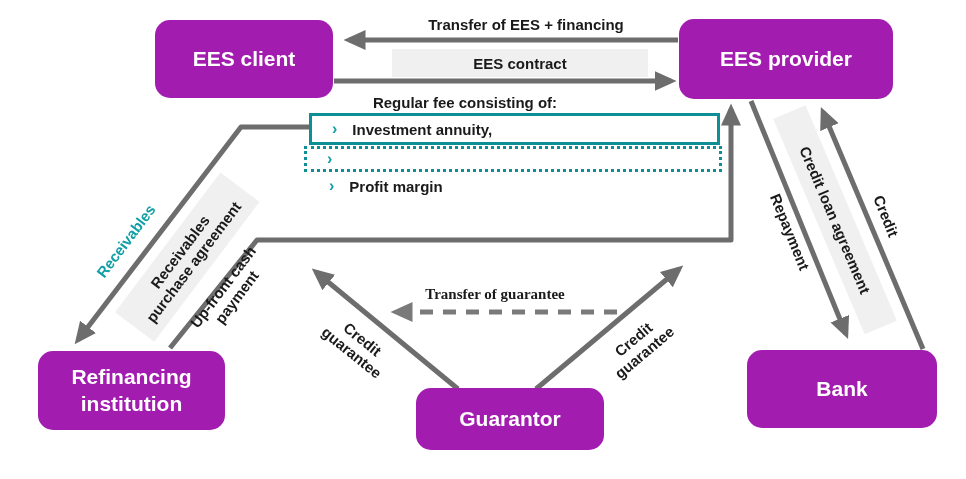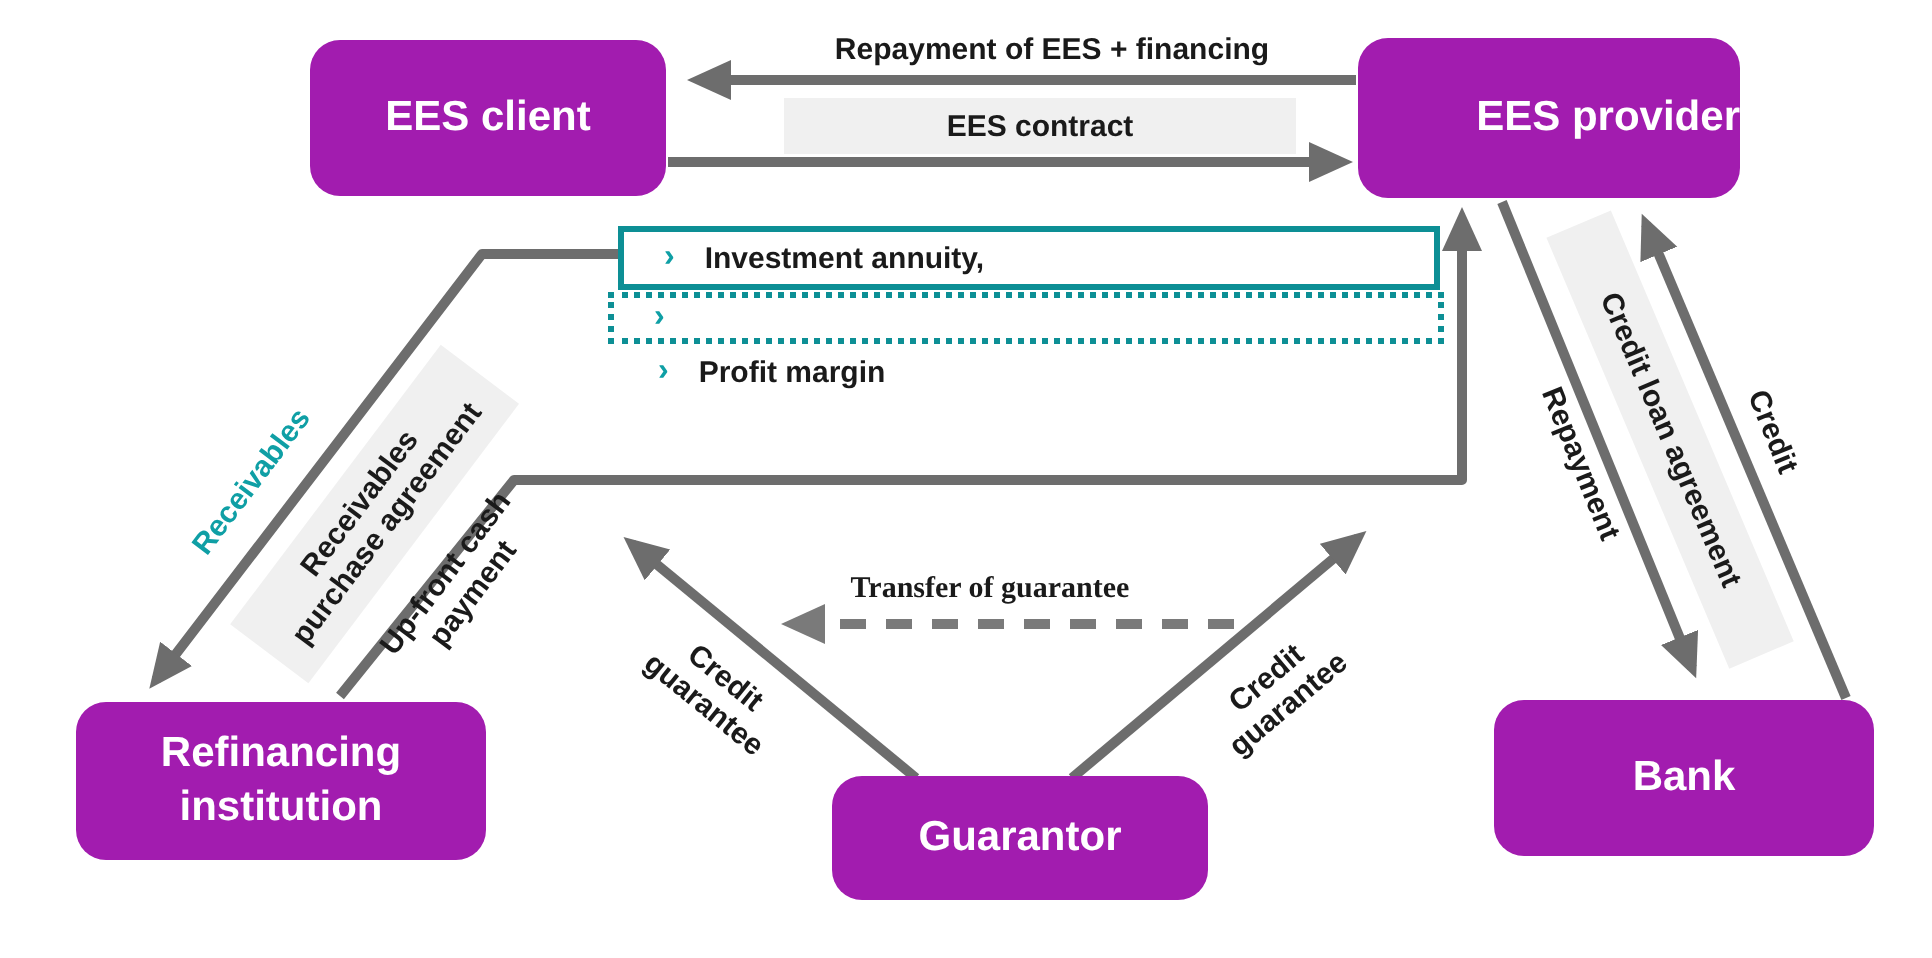--- a/index.html
+++ b/index.html
@@ -111,42 +111,43 @@
     <path d="M 923 349 L 823 112" stroke="#6d6d6d" stroke-width="5" fill="none" marker-end="url(#ah)"></path>
     <path d="M 458 389 L 316 272" stroke="#6d6d6d" stroke-width="5" fill="none" marker-end="url(#ah)"></path>
     <path d="M 536 389 L 679 269" stroke="#6d6d6d" stroke-width="5" fill="none" marker-end="url(#ah)"></path>
     <path d="M 617 312 L 396 312" stroke="#7a7a7a" stroke-width="5" fill="none" stroke-dasharray="13 10" marker-end="url(#ahd)"></path>
   </svg>
 
   <div class="node" style="left:155px; top:20px; width:178px; height:78px;">
     <span>EES client</span>
   </div>
 
-  <div class="node" style="left:679px; top:19px; width:191px; height:80px;justify-content:flex-end;">
+  <div class="node" style="left:679px; top:19px; width:214px; height:80px;">
     <span>EES provider</span>
   </div>
 
-  <div class="node" style="left:38px; top:351px; width:205px; height:79px; padding:0 22px;">
+  <div class="node" style="left:38px; top:351px; width:187px; height:79px; padding:0 22px;">
     <span style="white-space:normal;">Refinancing institution</span>
   </div>
 
   <div class="node" style="left:416px; top:388px; width:188px; height:62px;">
     <span>Guarantor</span>
   </div>
 
   <div class="node" style="left:747px; top:350px; width:190px; height:78px;justify-content:center;">
     <span>Bank</span>
   </div>
 
-  <div class="lbl" style="left:526px; top:25px;">Repayment of EES + financing</div>
+  <div class="lbl" style="left:526px; top:25px;">Transfer of EES + financing</div>
 
   <div class="contract-badge badge">
     <span>EES contract</span>
   </div>
 
+  <div class="lbl" style="left:465px; top:103px;">Regular fee consisting of:</div>
 
   <div class="fee-box fee-solid" style="left:309px; top:113px; width:411px; height:32px;">
     <span class="bullet">›</span>
     <span>Investment annuity,</span>
   </div>
 
   <div class="fee-box fee-dotted" style="left:304px; top:146px; width:418px; height:26px;">
     <span class="bullet">›</span>
   </div>
 

